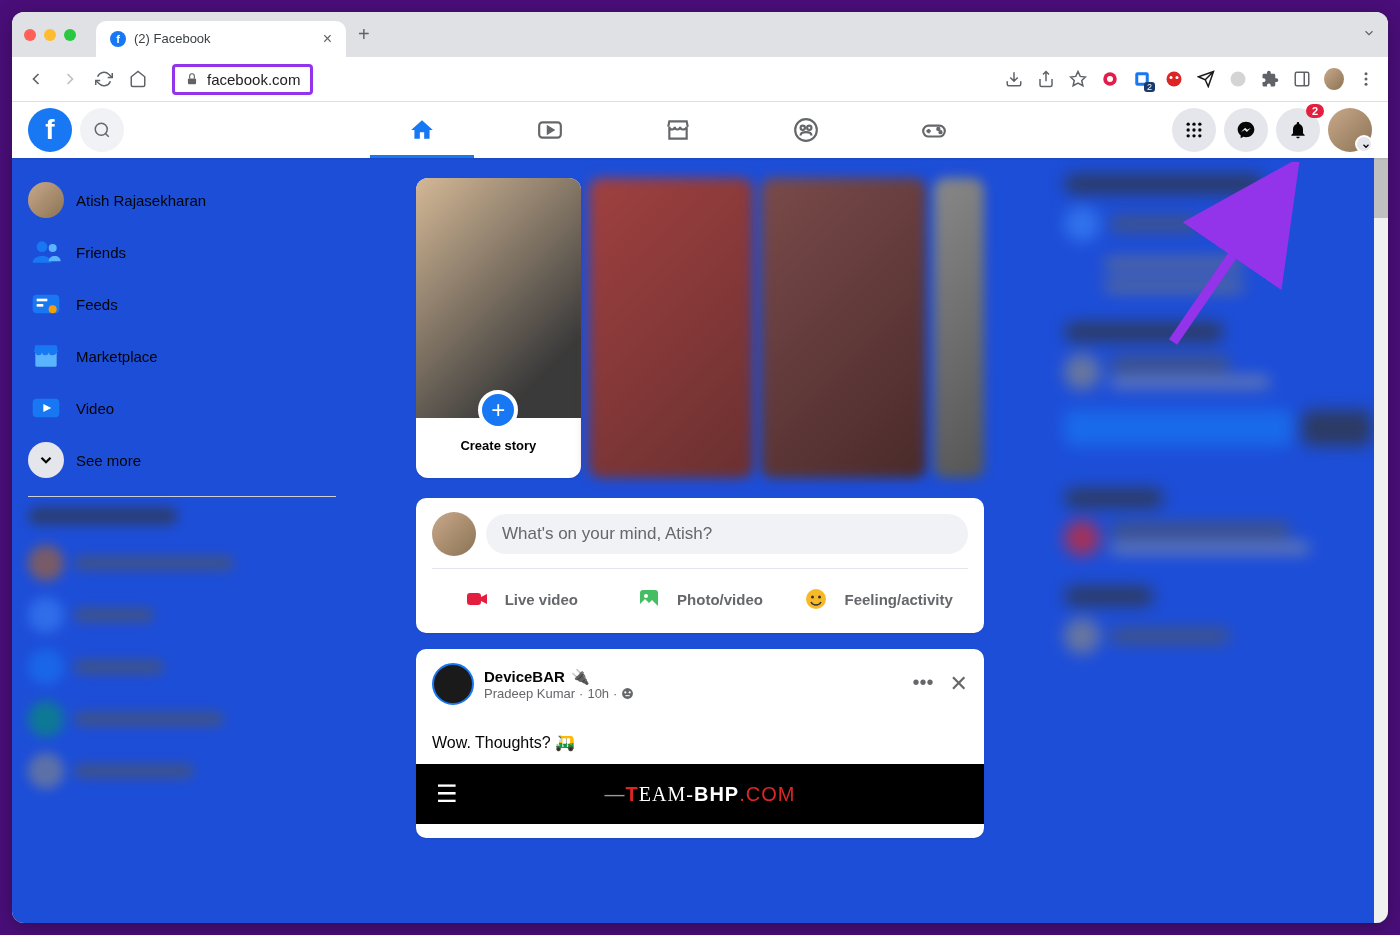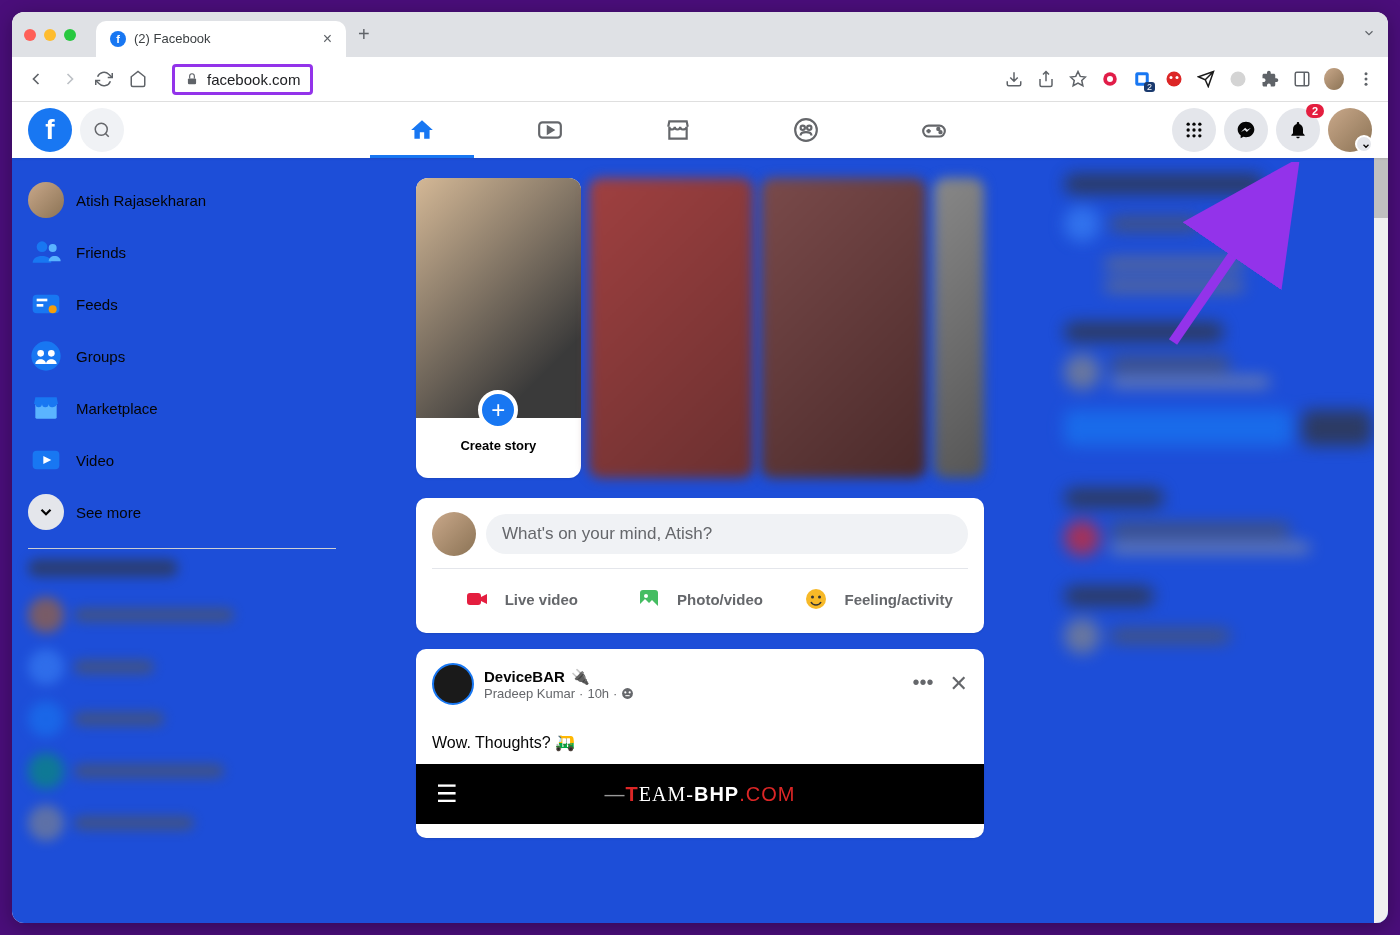--- a/index.html
+++ b/index.html
@@ -312,32 +312,20 @@
       <div class="fb-left-item">
         <div class="fb-left-icon">
             <svg width="32" height="32" viewBox="0 0 24 24">
               <rect x="2" y="5" width="20" height="14" rx="3" fill="#1877f2"></rect>
               <rect x="5" y="8" width="8" height="2" fill="#fff"></rect>
               <rect x="5" y="12" width="5" height="2" fill="#fff"></rect>
               <circle cx="17" cy="16" r="3" fill="#f59e0b"></circle>
             </svg>
           </div>
         <span>Feeds</span>
-      </div>
-      <div class="fb-left-item">
-        <div class="fb-left-icon">
-            <svg width="32" height="32" viewBox="0 0 24 24">
-              <circle cx="12" cy="12" r="11" fill="#1877f2"></circle>
-              <circle cx="8" cy="10" r="2.5" fill="#fff"></circle>
-              <circle cx="16" cy="10" r="2.5" fill="#fff"></circle>
-              <path d="M4 18c0-2 2-3.5 4-3.5s4 1.5 4 3.5" fill="#fff"></path>
-              <path d="M12 18c0-2 2-3.5 4-3.5s4 1.5 4 3.5" fill="#fff"></path>
-            </svg>
-          </div>
-        <span>Groups</span>
       </div>
       <div class="fb-left-item">
         <div class="fb-left-icon">
             <svg width="32" height="32" viewBox="0 0 24 24">
               <path d="M3 9l1-5h16l1 5" fill="#1877f2"></path>
               <rect x="4" y="9" width="16" height="11" rx="1" fill="#5ab4ff"></rect>
               <path d="M4 9c0 1.5 1 2.5 2.5 2.5S9 10.5 9 9c0 1.5 1 2.5 2.5 2.5s2.5-1 2.5-2.5c0 1.5 1 2.5 2.5 2.5S20 10.5 20 9" fill="#1877f2"></path>
             </svg>
           </div>
         <span>Marketplace</span>

